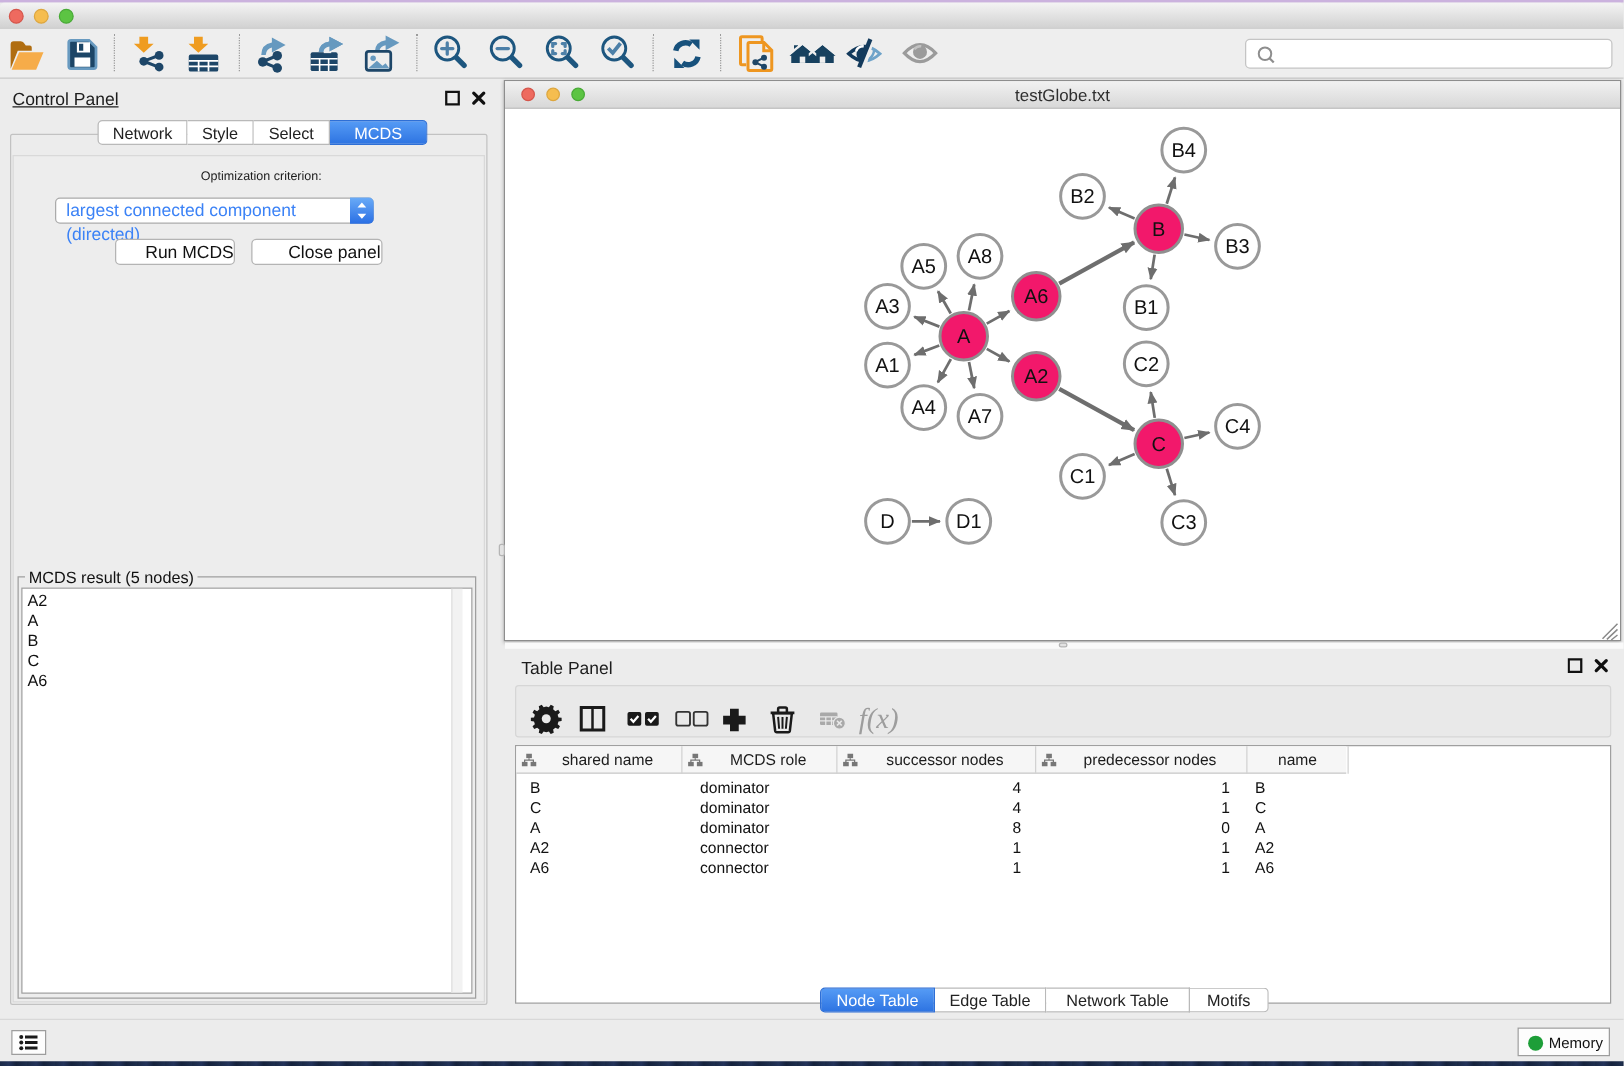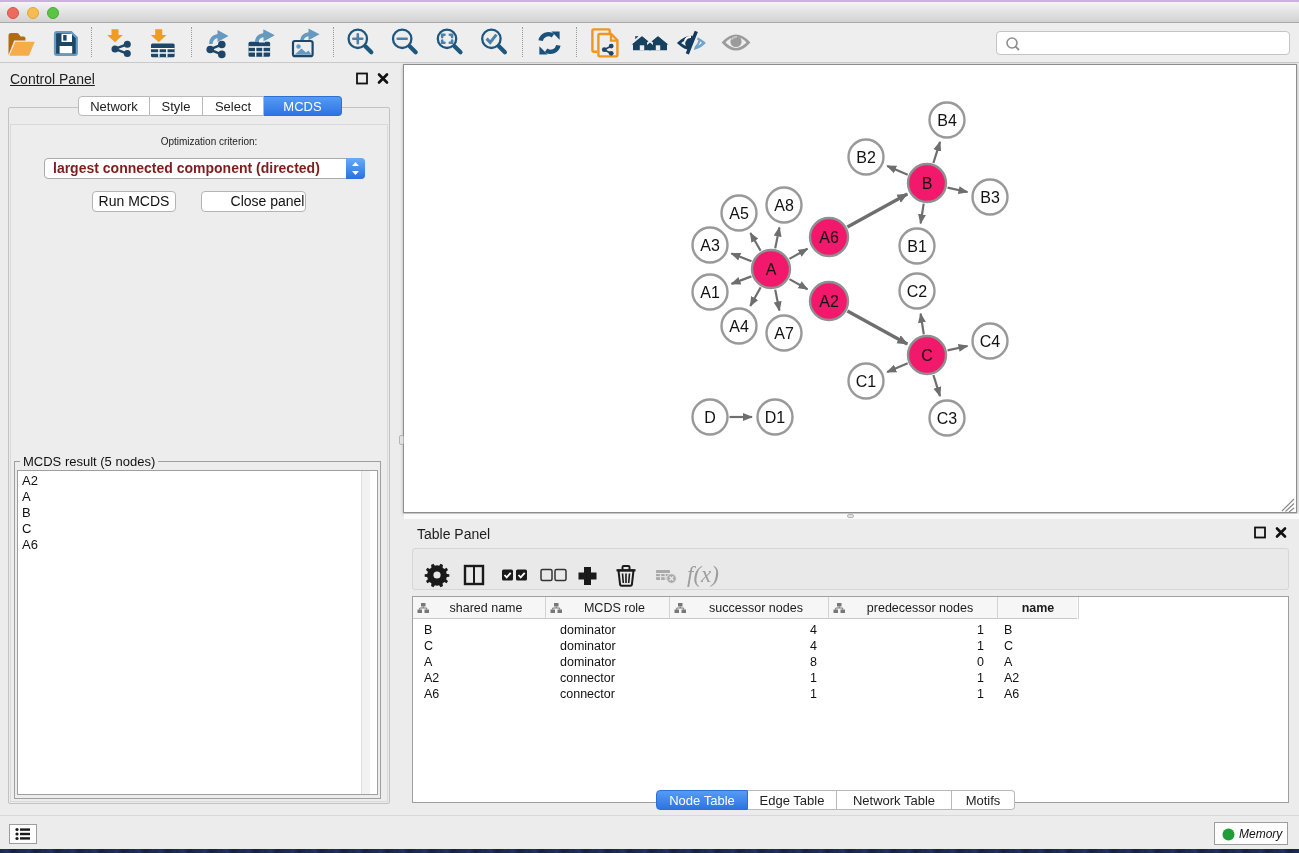--- a/index.html
+++ b/index.html
@@ -36,23 +36,23 @@
   #cp-inner { left:10px; top:124px; width:378px; height:678px;
     border:1px solid #d9d9d9; background:#ededed; }
   .tabrow { position:absolute; top:96px; left:78px; height:20px; display:flex; }
   .tab { height:20px; line-height:19px; font-size:13px; color:#222; text-align:center;
     background:#fff; border:1px solid #b9b9b9; border-left:none; padding:0; }
   .tab.first { border-left:1px solid #b9b9b9; border-radius:4px 0 0 4px; }
   .tab.last  { border-radius:0 4px 4px 0; }
   .tab.sel { background:linear-gradient(#559bf5,#2e74e2); color:#fff; border-color:#2e6fd6; }
 
   #opt-label { left:19px; top:136px; width:380px; text-align:center; font-size:10px; color:#1b1b1b; }
-  #combo { left:44px; top:158px; width:321px; height:21px; background:#fff;
-    border:1px solid #ababab; border-radius:4px; font-size:14px; color:#7f1d1d;
-    line-height:19px; padding-left:8px;font-weight:bold; }
+  #combo { left:44px; top:158px; width:255px; height:21px; background:#fff;
+    border:1px solid #ababab; border-radius:4px; font-size:14px; color:#3b82f6;
+    line-height:19px; padding-left:8px; }
   #combo .step { position:absolute; right:-1px; top:-1px; width:19px; height:21px;
     border-radius:0 4px 4px 0; background:linear-gradient(#6aabf7,#2a6fe4); }
   .btn { position:absolute; height:21px; background:#fff; border:1px solid #b4b4b4;
     border-radius:4px; font-size:14px; color:#111; text-align:center; line-height:19px; }
 
   
   #grp { left:14px; top:461px; width:367px; height:338px; border:1px solid #9f9f9f; }
   #grp-label { left:20px; top:454px; font-size:13px; color:#111; background:#ededed; padding:0 3px; }
   #mcds-list { left:17px; top:470px; width:361px; height:325px; background:#fff;
     border:1px solid #9f9f9f; font-size:13px; color:#111; padding:2px 0 0 4px; line-height:16px; }
@@ -260,28 +260,34 @@
   </div>
   <div class="abs" id="opt-label">Optimization criterion:</div>
   <div class="abs" id="combo">largest connected component (directed)
     <div class="step">
       <svg width="19" height="21" style="position:absolute;left:0;top:0">
         <path d="M9.5 4 L13 8 L6 8 Z" fill="#fff"></path>
         <path d="M9.5 17 L13 13 L6 13 Z" fill="#fff"></path>
       </svg>
     </div>
   </div>
-  <div class="btn" style="left:92px; top:191px; width:84px;">Run MCDS</div>
+  <div class="btn" style="left:92px; top:191px; width:96px;text-align:right;">Run MCDS</div>
   <div class="btn" style="left:201px; top:191px; width:105px;padding-left:28px;">Close panel</div>
   <div class="abs" id="grp"></div>
   <div class="abs" id="grp-label">MCDS result (5 nodes)</div>
   <div class="abs" id="mcds-list">A2<br>A<br>B<br>C<br>A6</div>
   <div class="abs" id="mcds-scroll"></div>
 
   <div class="abs" id="gwin">
+    <div id="gwin-tb">
+      <div class="tl2" style="left:13px; background:#ee6a5f; border:0.5px solid #d5554b;"></div>
+      <div class="tl2" style="left:33px; background:#f5bd4f; border:0.5px solid #dda63e;"></div>
+      <div class="tl2" style="left:53px; background:#5cc443; border:0.5px solid #48aa36;"></div>
+      <div class="title">testGlobe.txt</div>
+    </div>
     <svg width="892" height="426" style="position:absolute;left:0;top:22px">
       <defs>
       <marker id="ah1" markerWidth="10" markerHeight="9" refX="9" refY="4.5" orient="auto" markerUnits="userSpaceOnUse">
           <polygon points="0 0.5, 10 4.5, 0 8.5" fill="#6e6e6e"></polygon>
         </marker>
       <marker id="ah2" markerWidth="11" markerHeight="10" refX="10" refY="5" orient="auto" markerUnits="userSpaceOnUse">
           <polygon points="0 0.5, 11 5, 0 9.5" fill="#6e6e6e"></polygon>
         </marker>
       </defs>
       <g stroke="#6e6e6e" stroke-width="2.2" fill="none">
@@ -406,21 +412,21 @@
 
       <text x="274" y="33" font-family="Liberation Serif, serif" font-style="italic" font-size="23" fill="#9d9d9d">f(x)</text>
     </svg>
   </div>
   <div class="abs" id="tp-table">
     <div id="tp-head">
       <div class="hcell" style="left:0; width:133px; padding-left:14px;">shared name</div>
       <div class="hcell" style="left:133px; width:124px; padding-left:14px;">MCDS role</div>
       <div class="hcell" style="left:257px; width:159px; padding-left:14px;">successor nodes</div>
       <div class="hcell" style="left:416px; width:169px; padding-left:14px;">predecessor nodes</div>
-      <div class="hcell" style="left:585px; width:81px;font-weight:bold;">name</div>
+      <div class="hcell" style="left:585px; width:81px;">name</div>
       <svg width="666" height="22" style="position:absolute;left:0;top:0">
         <g fill="#777">
           <rect x="8" y="6" width="4.5" height="3.5"></rect>
           <rect x="4.5" y="12.5" width="4.5" height="3.5"></rect>
           <rect x="11.5" y="12.5" width="4.5" height="3.5"></rect>
           <rect x="141" y="6" width="4.5" height="3.5"></rect>
           <rect x="137.5" y="12.5" width="4.5" height="3.5"></rect>
           <rect x="144.5" y="12.5" width="4.5" height="3.5"></rect>
           <rect x="265" y="6" width="4.5" height="3.5"></rect>
           <rect x="261.5" y="12.5" width="4.5" height="3.5"></rect>
@@ -480,15 +486,15 @@
         <rect x="10" y="3.4" width="10" height="2.4"></rect>
         <rect x="10" y="7.8" width="10" height="2.4"></rect>
         <rect x="10" y="12.2" width="10" height="2.4"></rect>
       </g>
     </svg>
   </div>
   <div class="abs" id="mem-btn">
     <svg width="14" height="14" style="position:absolute;left:7px;top:5px">
       <circle cx="6.5" cy="6.5" r="6" fill="#1d9e38"></circle>
     </svg>
-    <span style="position:absolute;left:24px;top:4px;font-style:italic;">Memory</span>
+    <span style="position:absolute;left:24px;top:4px;">Memory</span>
   </div>
   <div class="abs" id="wall-bottom"></div>
 
 </body></html>

